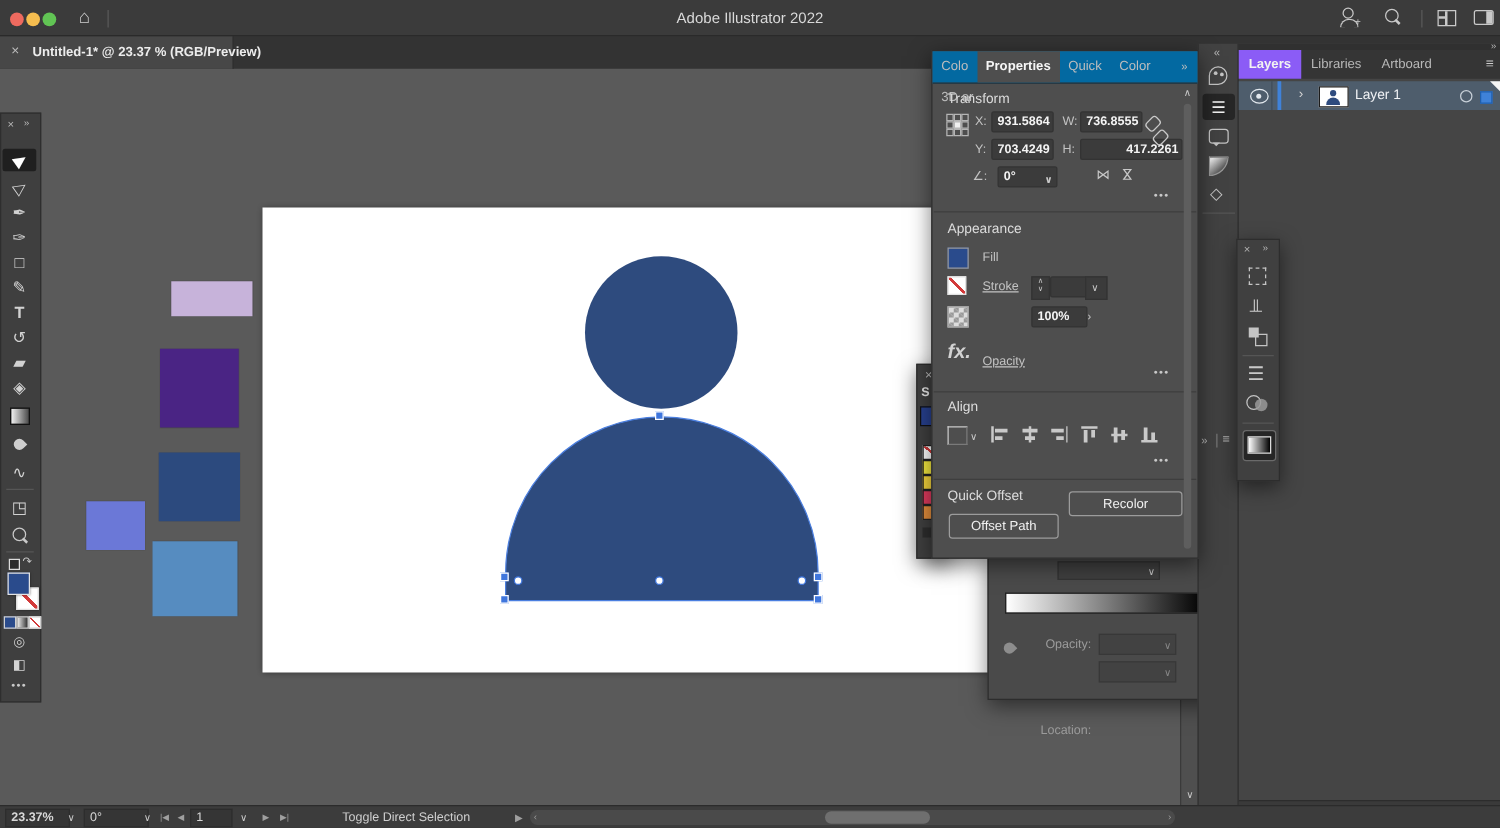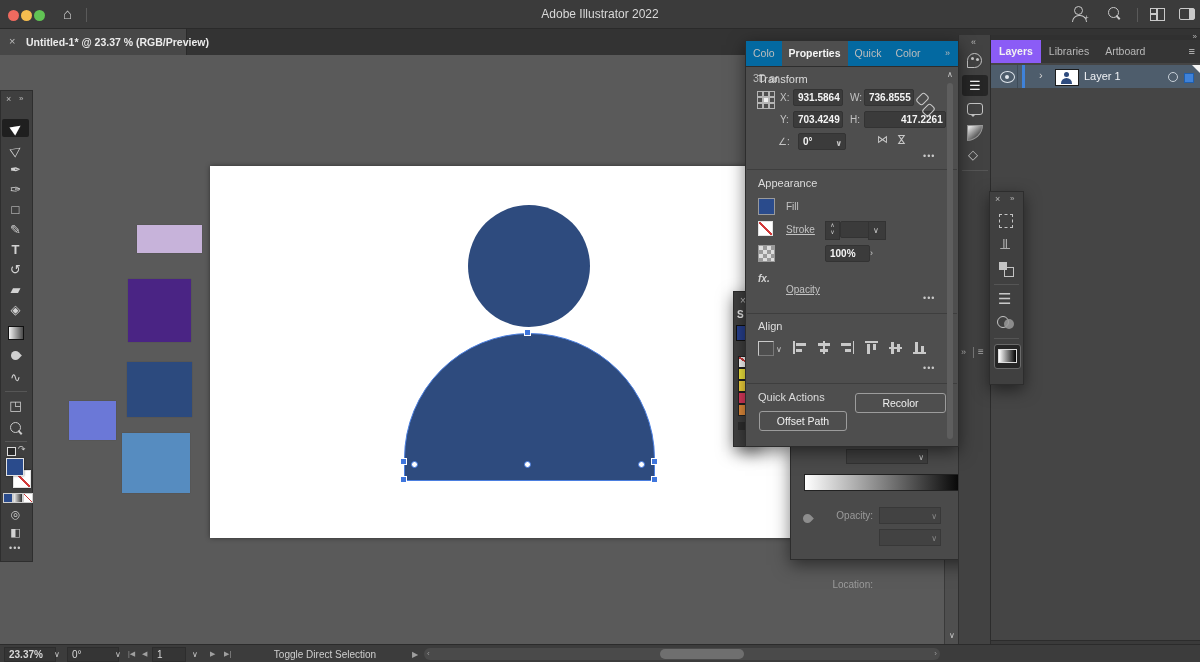--- a/index.html
+++ b/index.html
@@ -262,21 +262,21 @@
     <span class="abs lbl ulbl" style="left:40px;top:183px;">Stroke</span>
     <span class="abs stepper" style="left:79px;top:180px;"><span>∧</span><br><span>∨</span></span>
     <span class="abs fld" style="left:94px;top:180px;width:20px;height:13px;"></span>
     <span class="abs" style="left:122px;top:180px;width:16px;height:17px;background:#3b3b3b;border:1px solid #333;">
         <span class="chev" style="position:absolute;left:4px;top:4px;">∨</span>
       </span>
     <span class="abs checker" style="left:12px;top:204px;width:15px;height:15px;border:1px solid #9a9a9a;"></span>
     <span class="abs lbl ulbl" style="left:40px;top:207px;margin-top:36px;">Opacity</span>
     <span class="abs fld" style="left:79px;top:204px;width:35px;">100%</span>
     <span class="abs" style="left:124px;top:207px;color:#c9c9c9;font-size:9px;">›</span>
-    <span class="abs" style="left:12px;top:232px;color:#d2d2d2;font-size:10px;font-style:italic;font-weight:bold;">fx.</span>
+    <span class="abs" style="left:12px;top:232px;color:#d2d2d2;font-size:16px;font-style:italic;font-weight:bold;">fx.</span>
     <span class="abs more" style="left:177px;top:252px;">•••</span>
 
     <div class="abs divline" style="top:272px;"></div>
     <div class="abs sect-ttl" style="left:12px;top:279px;">Align</div>
     <span class="abs" style="left:12px;top:300px;width:14px;height:13px;border:1.5px solid #c9c9c9;border-right-color:#7a7a7a;border-bottom-color:#7a7a7a;"></span>
     <span class="abs chev" style="left:30px;top:304px;">∨</span>
     <span class="abs alic" style="left:47px;top:300px;">
         <i style="left:0;top:0;width:1.5px;height:13px;"></i>
         <i style="left:3px;top:2px;width:10px;height:3px;"></i>
         <i style="left:3px;top:8px;width:6px;height:3px;"></i>
@@ -302,21 +302,21 @@
         <i style="left:8px;top:3px;width:3px;height:8px;"></i>
       </span>
     <span class="abs alic" style="left:167px;top:300px;">
         <i style="left:0;top:11px;width:13px;height:1.5px;"></i>
         <i style="left:2px;top:1px;width:3px;height:10px;"></i>
         <i style="left:8px;top:5px;width:3px;height:6px;"></i>
       </span>
     <span class="abs more" style="left:177px;top:322px;">•••</span>
 
     <div class="abs divline" style="top:342px;"></div>
-    <div class="abs sect-ttl" style="left:12px;top:350px;">Quick Actions</div>
+    <div class="abs sect-ttl" style="left:12px;top:350px;">Quick Offset</div>
     <div class="abs qabtn" style="left:13px;top:370px;width:86px;height:18px;">Offset Path</div>
     <div class="abs qabtn" style="left:109px;top:352px;width:89px;height:18px;">Recolor</div>
 
     <span class="abs chev" style="left:201px;top:29px;">∧</span>
     <div class="abs sb-thumb" style="left:201px;top:42px;width:6px;height:356px;background:#5e5e5e;"></div>
   </div>
 
   <div class="abs" style="left:944px;top:55px;width:14px;height:589px;background:#4f4f4f;border-left:1px solid #3a3a3a;z-index:3;">
     <span class="abs chev" style="left:4px;top:576px;">∨</span>
   </div>

